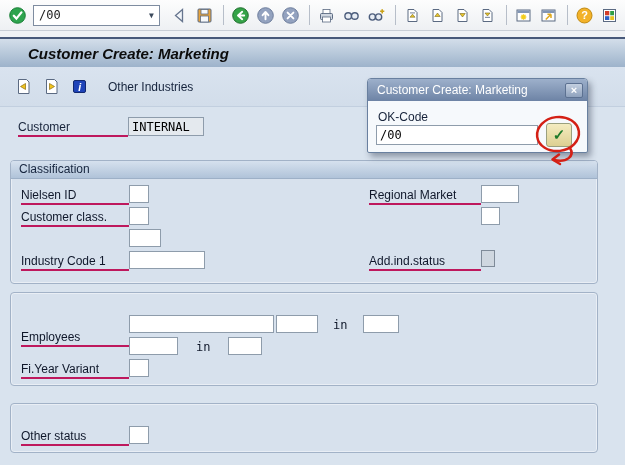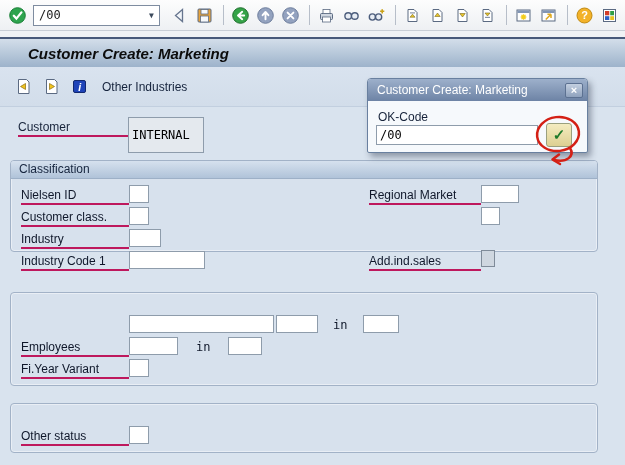--- a/index.html
+++ b/index.html
@@ -27,21 +27,21 @@
   .title-bar { position:absolute; top:37px; left:0; width:625px; height:30px;
     border-top:2px solid #48597a;
     background:linear-gradient(#d3deea,#9db3cb); display:flex; align-items:center; }
   .title-bar .title { font-size:15px; font-weight:bold; font-style:italic; color:#0c0c0c; padding-left:28px; }
 
   
   .app-toolbar { position:absolute; top:67px; left:0; width:625px; height:40px;
     background:linear-gradient(#d9e3ef,#d2ddea); border-bottom:1px solid #c2cfdf;
     display:flex; align-items:center; padding-left:14px; }
   .app-toolbar .tbi { margin-right:9px; }
-  .app-btn-label { margin-left:4px; color:#15233c; cursor:default; }
+  .app-btn-label { margin-left:10px; color:#15233c; cursor:default; }
 
   
   .lbl { position:absolute; height:18px; line-height:16px; border-bottom:2px solid #be185d;
     color:#17233a; white-space:nowrap; }
   .field { position:absolute; height:18px; background:#fff; border:1px solid #8e9cab;
     font-family:"DejaVu Sans Mono", monospace; font-size:12px; padding:0 3px; line-height:16px; }
   input.field { outline:none; }
   .field.ro { background:#e4e9ee; }
   .graybox { position:absolute; background:#cfd7e0; border:1px solid #7f8b99; }
 
@@ -227,45 +227,44 @@
     <span class="tbi">
       <svg viewBox="0 0 19 19">
           <rect x="3.5" y="3.5" width="12" height="12" rx="1.5" fill="#1e43b8" stroke="#12286e"></rect>
           <text x="9.8" y="13.6" text-anchor="middle" font-size="10.5" font-weight="bold" font-style="italic" fill="#fff">i</text>
         </svg>
     </span>
     <span class="app-btn-label">Other Industries</span>
   </div>
 
   <span class="lbl" style="left:18px; top:119px; width:110px;">Customer</span>
-  <input class="field ro" style="left: 128px; top: 117px; width: 76px; height: 36px;" readonly="" value="INTERNAL">
-
-  <div class="group" style="top:160px; height:92px;">
+  <input class="field ro" style="left: 128px; top: 117px; width: 76px; height: 19px;" readonly="" value="INTERNAL">
+
+  <div class="group" style="top:160px; height:124px;">
     <div class="group-header">Classification</div>
     <span class="lbl inlbl" style="left:10px; top:26px; width:108px;">Nielsen ID</span>
     <input class="field" style="left: 118px; top: 24px; width: 20px;">
     <span class="lbl inlbl" style="left:10px; top:48px; width:108px;">Customer class.</span>
     <input class="field" style="left: 118px; top: 46px; width: 20px;">
-    <span class="lbl inlbl" style="left:10px; top:70px; width:108px;">Industry</span>
     <input class="field" style="left: 118px; top: 68px; width: 32px;">
     <span class="lbl inlbl" style="left:10px; top:92px; width:108px;">Industry Code 1</span>
     <input class="field" style="left: 118px; top: 90px; width: 76px;">
     <span class="lbl inlbl" style="left:358px; top:26px; width:112px;">Regional Market</span>
     <input class="field" style="left: 470px; top: 24px; width: 38px;">
     <input class="field" style="left: 470px; top: 46px; width: 19px;">
-    <span class="lbl inlbl" style="left:358px; top:92px; width:112px;">Add.ind.sales</span>
+    <span class="lbl inlbl" style="left:358px; top:92px; width:112px;">Add.ind.status</span>
     <span class="graybox" style="left:470px; top:89px; width:14px; height:17px;"></span>
   </div>
 
   <div class="group" style="top:292px; height:94px;">
     <input class="field" style="left: 118px; top: 22px; width: 145px;">
     <input class="field" style="left: 265px; top: 22px; width: 42px;">
     <span class="inlbl" style="left:322px; top:25px; font-family:'DejaVu Sans Mono',monospace;">in</span>
     <input class="field" style="left: 352px; top: 22px; width: 36px;">
-    <span class="lbl inlbl" style="left:10px; top:46px; width:108px;">Employees</span>
+    <span class="lbl inlbl" style="left:10px; top:36px; width:108px;">Employees</span>
     <input class="field" style="left: 118px; top: 44px; width: 49px;">
     <span class="inlbl" style="left:185px; top:47px; font-family:'DejaVu Sans Mono',monospace;">in</span>
     <input class="field" style="left: 217px; top: 44px; width: 34px;">
     <span class="lbl inlbl" style="left:10px; top:68px; width:108px;">Fi.Year Variant</span>
     <input class="field" style="left: 118px; top: 66px; width: 20px;">
   </div>
 
   <div class="group" style="top:403px; height:50px;">
     <span class="lbl inlbl" style="left:10px; top:24px; width:108px;">Other status</span>
     <input class="field" style="left: 118px; top: 22px; width: 20px;">

